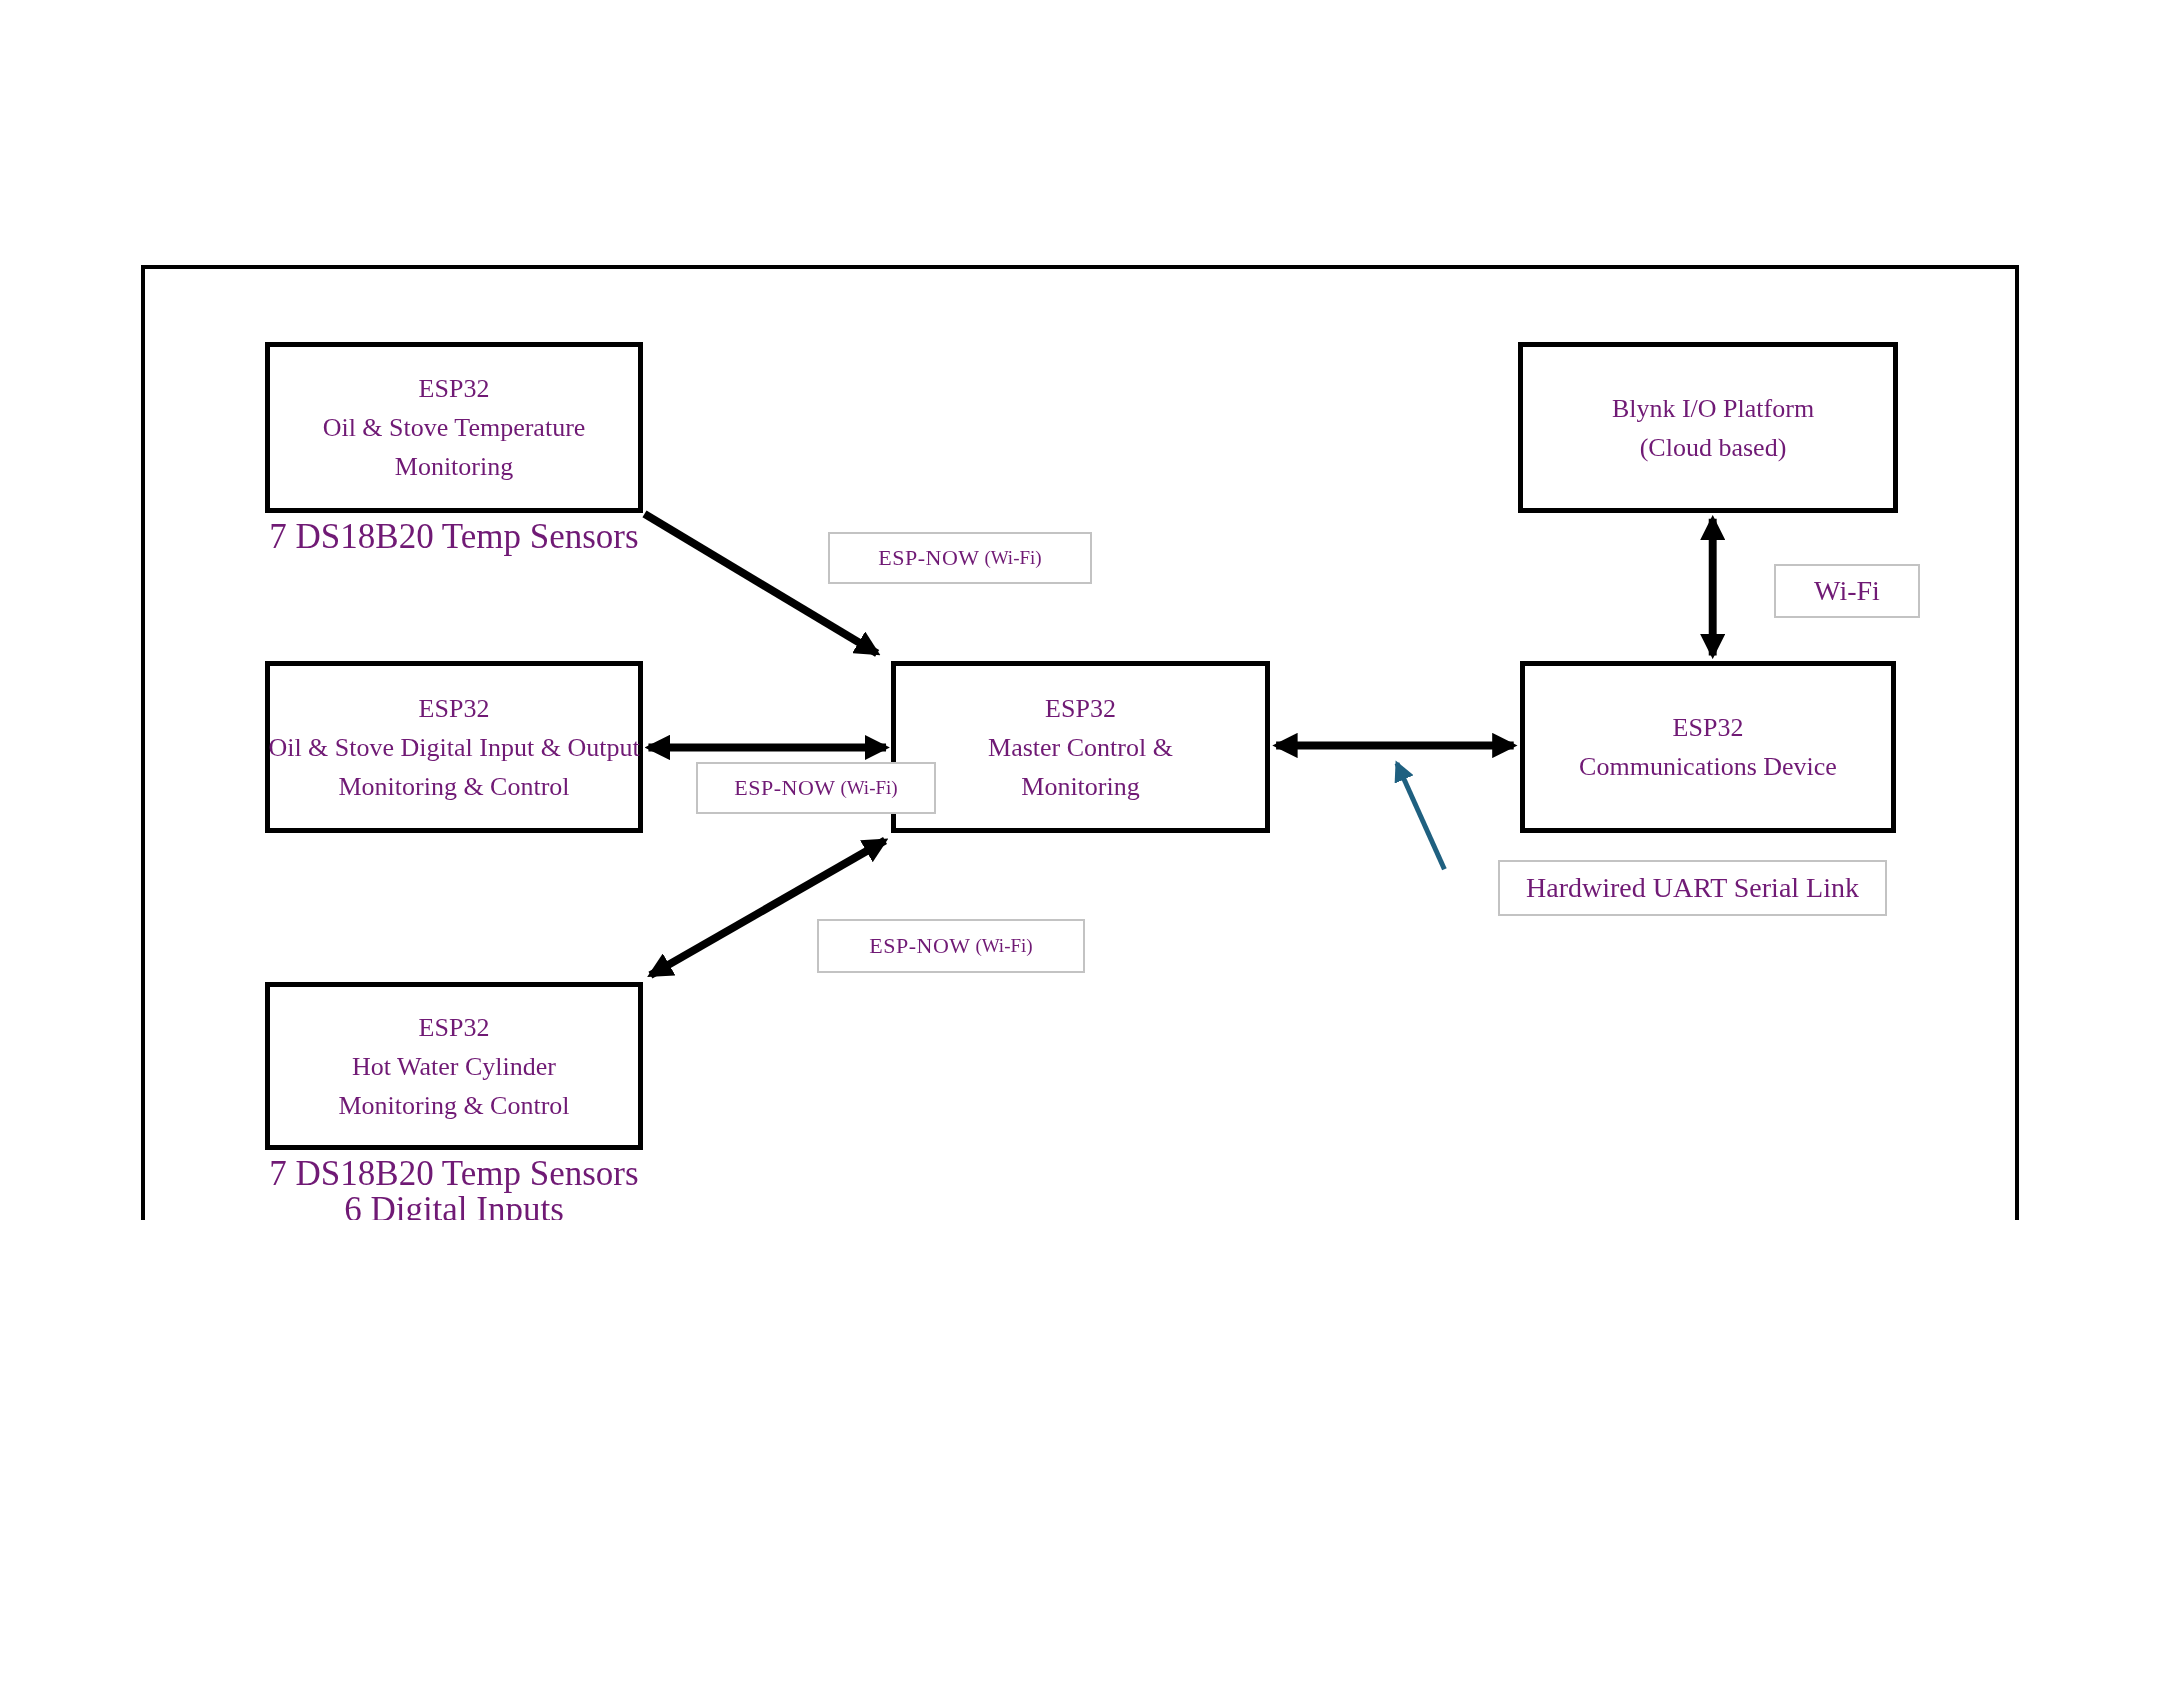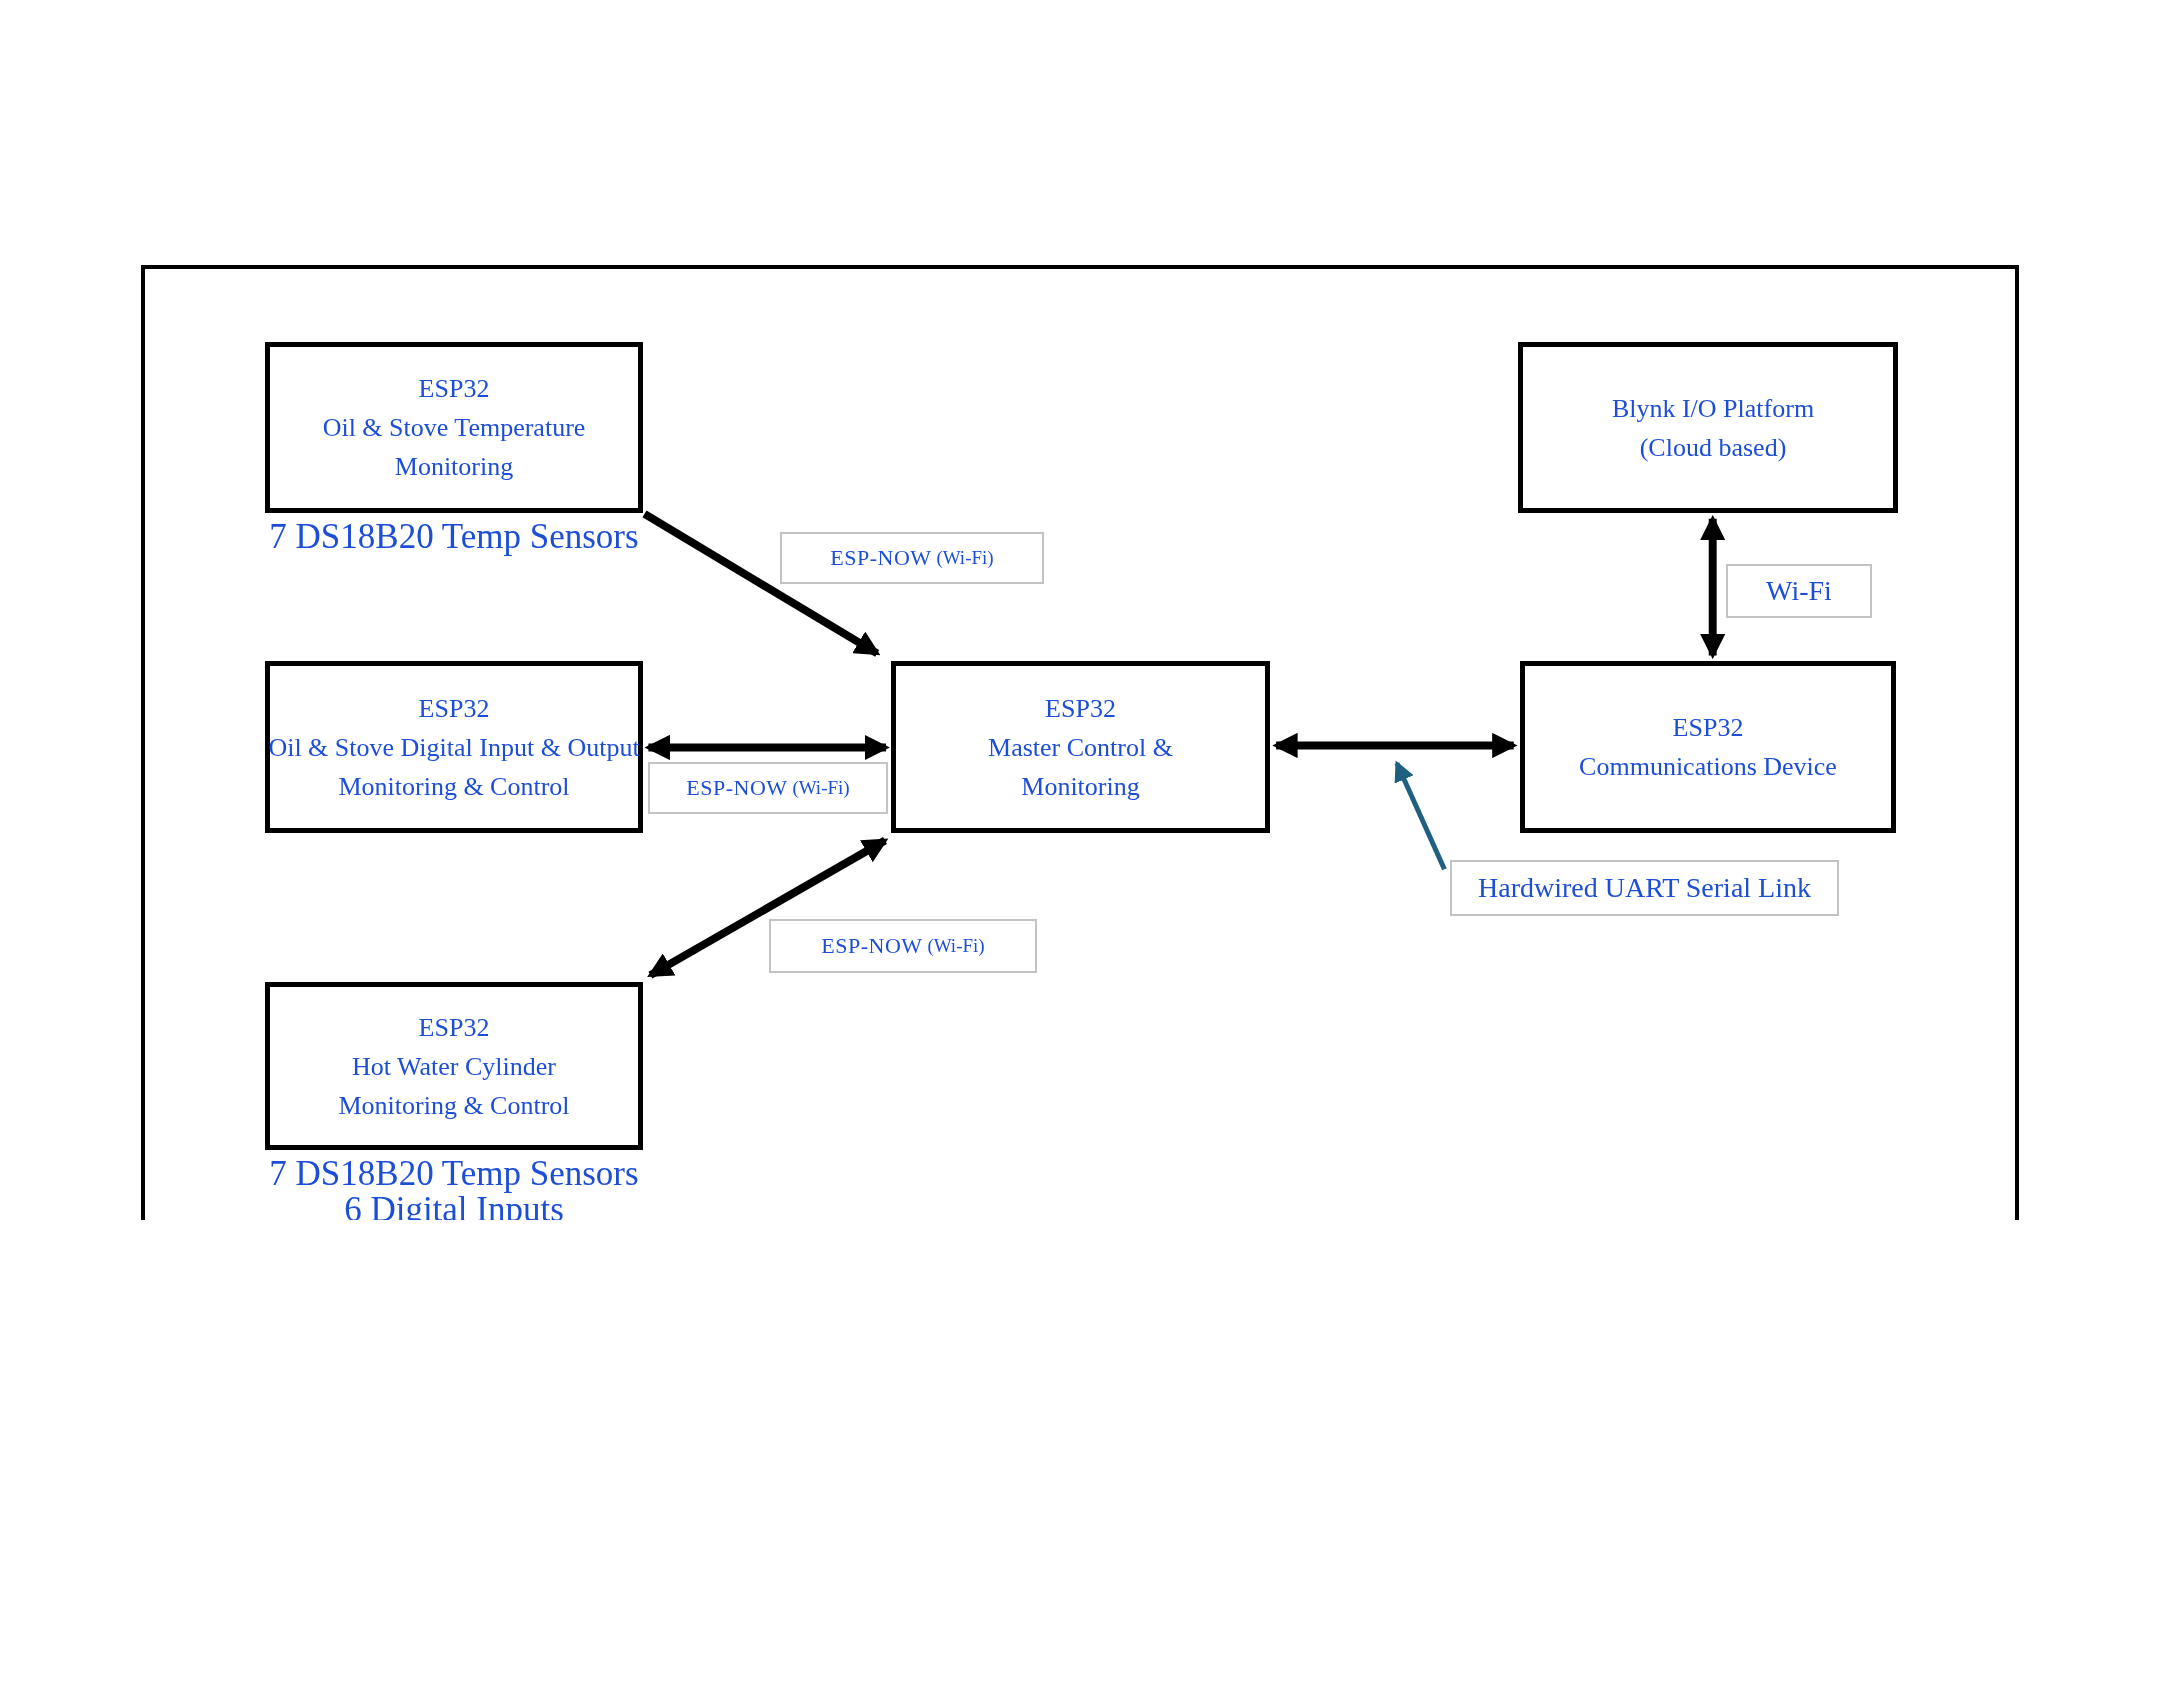--- a/index.html
+++ b/index.html
@@ -6,21 +6,21 @@
     margin: 0;
     padding: 0;
     background: #ffffff;
   }
   #canvas {
     position: relative;
     width: 2178px;
     height: 1220px;
     background: #ffffff;
     font-family: "Liberation Serif", serif;
-    color: #1d4ed8;
+    color: #701a75;
     overflow: hidden;
   }
   #outer-frame {
     position: absolute;
     left: 141px;
     top: 265px;
     width: 1878px;
     height: 993px;
     border: 4px solid #000000;
     box-sizing: border-box;
@@ -55,20 +55,21 @@
   .link-label {
     position: absolute;
     border: 2px solid #c3c3c3;
     background: #ffffff;
     box-sizing: border-box;
     display: flex;
     justify-content: center;
     align-items: center;
     white-space: pre;
     z-index: 3;
+    margin-left: 48px;
   }
   .lbl-small { font-size: 22px; letter-spacing: 0.5px; }
   .lbl-large { font-size: 19px; }
   .lbl-plain { font-size: 28px; }
   #arrow-layer {
     position: absolute;
     left: 0;
     top: 0;
     width: 2178px;
     height: 1683px;

